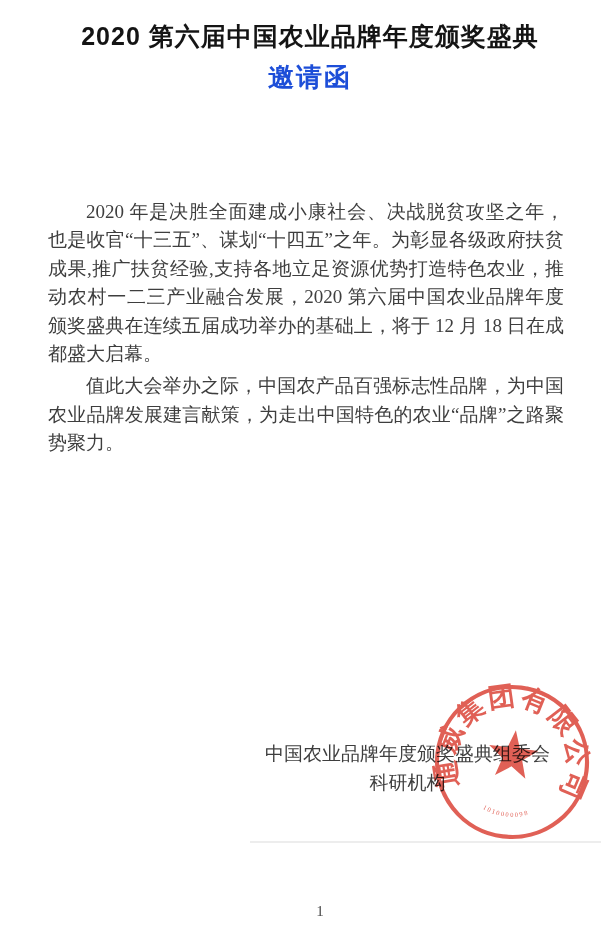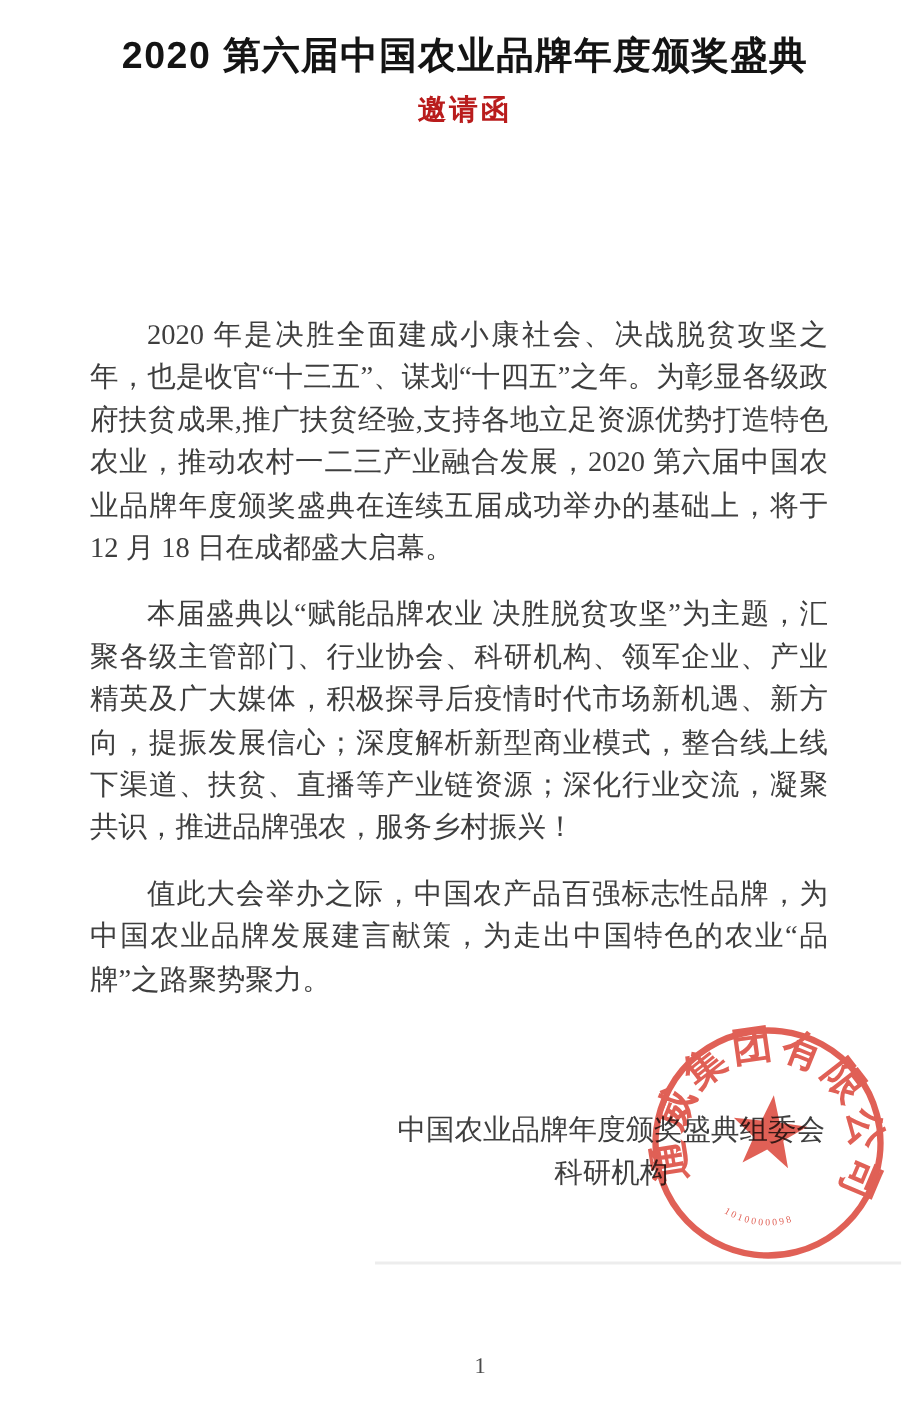--- a/index.html
+++ b/index.html
@@ -25,37 +25,37 @@
     color: #141414;
   }
   .title-line2 {
     position: absolute;
     top: 60px;
     left: 40px;
     width: 540px;
     text-align: center;
     font-family: "Liberation Sans", sans-serif;
     font-weight: 700;
-    font-size: 19px;
+    font-size: 26px;
     letter-spacing: 2px;
-    color: #b91c1c;
+    color: #1d4ed8;
   }
   .letter-body {
     position: absolute;
     top: 194px;
     left: 44px;
     width: 524px;
     font-size: 19px;
     line-height: 28.4px;
     text-align: justify;
     color: #3e3e3e;
   }
   .letter-body p {
     text-indent: 2em;
-    margin: 16px;
+    margin: 4px;
   }
   .signature-block {
     position: absolute;
     top: 739px;
     right: 51px;
     text-align: center;
     font-size: 19px;
     line-height: 29px;
     color: #3e3e3e;
     white-space: nowrap;
@@ -96,21 +96,20 @@
 <body>
 
 <div class="page">
 
   <div class="title-line1">2020 第六届中国农业品牌年度颁奖盛典</div>
 
   <div class="title-line2">邀请函</div>
 
   <div class="letter-body">
     <p>2020 年是决胜全面建成小康社会、决战脱贫攻坚之年，也是收官“十三五”、谋划“十四五”之年。为彰显各级政府扶贫成果,推广扶贫经验,支持各地立足资源优势打造特色农业，推动农村一二三产业融合发展，2020 第六届中国农业品牌年度颁奖盛典在连续五届成功举办的基础上，将于 12 月 18 日在成都盛大启幕。</p>
-    <p>本届盛典以“赋能品牌农业 决胜脱贫攻坚”为主题，汇聚各级主管部门、行业协会、科研机构、领军企业、产业精英及广大媒体，积极探寻后疫情时代市场新机遇、新方向，提振发展信心；深度解析新型商业模式，整合线上线下渠道、扶贫、直播等产业链资源；深化行业交流，凝聚共识，推进品牌强农，服务乡村振兴！</p>
     <p>值此大会举办之际，中国农产品百强标志性品牌，为中国农业品牌发展建言献策，为走出中国特色的农业“品牌”之路聚势聚力。</p>
   </div>
 
   <div class="signature-block">
     <div>中国农业品牌年度颁奖盛典组委会</div>
     <div>科研机构</div>
   </div>
 
   <svg class="seal" viewBox="-95 -95 190 190" xmlns="http://www.w3.org/2000/svg">
     <g transform="rotate(7)">

